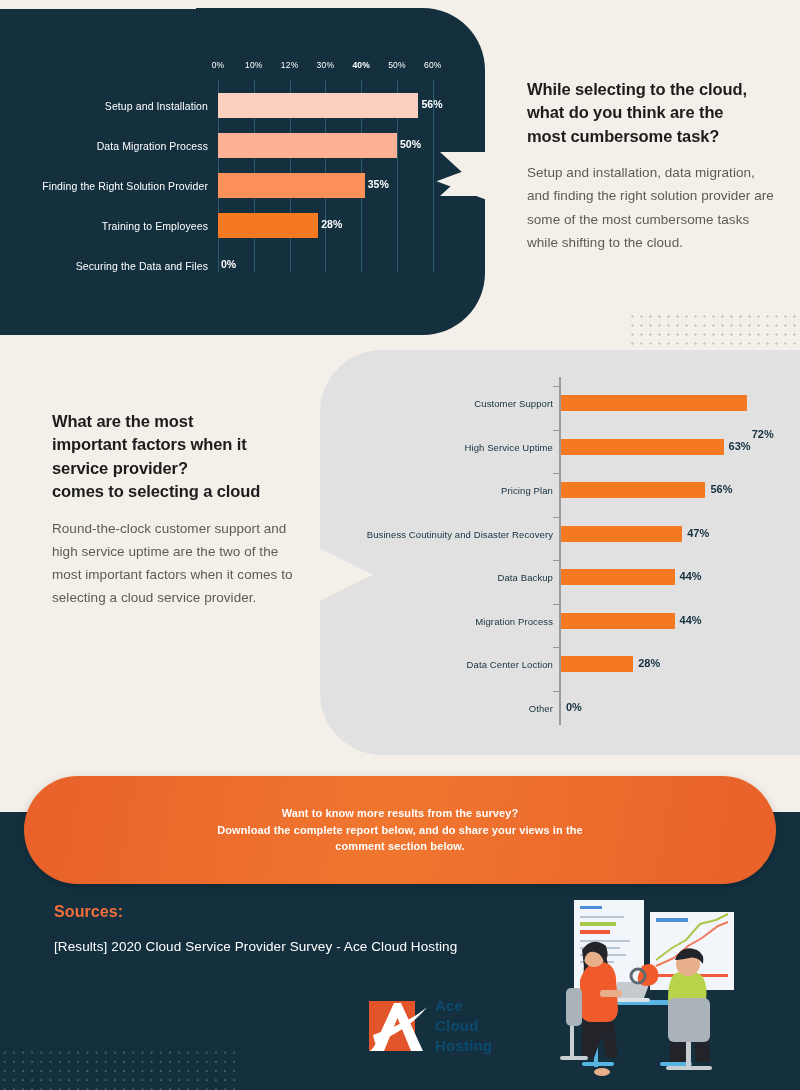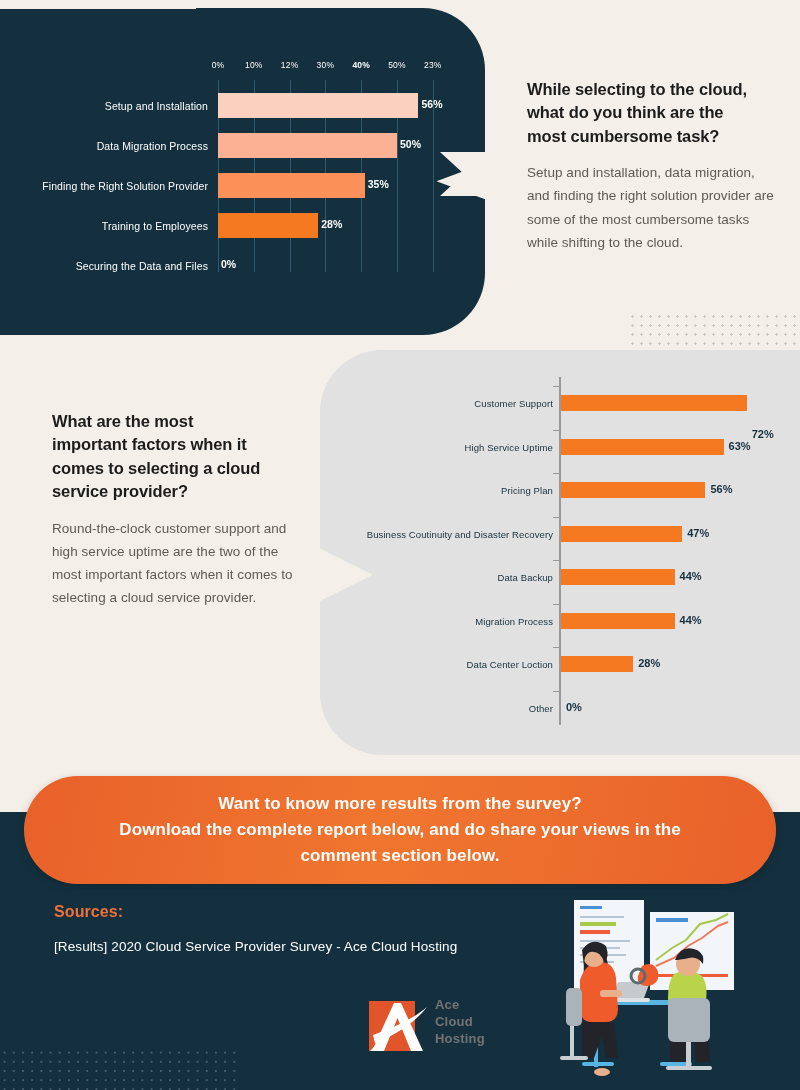--- a/index.html
+++ b/index.html
@@ -98,40 +98,40 @@
   
   .cta-darkbg { position: absolute; left: 0; top: 812px; width: 800px; height: 278px; background: #14303f; }
   .cta {
     position: absolute; left: 24px; top: 776px; width: 752px; height: 108px;
     background: linear-gradient(100deg, #e8612a 0%, #f0762f 48%, #e8612a 100%);
     border-radius: 54px;
     display: flex; align-items: center; justify-content: center;
     box-shadow: 0 3px 10px rgba(0,0,0,.18);
   }
   .cta-text {
-    color: #ffffff; text-align: center; font-size: 17px; font-weight: 700; line-height: 1.52;
+    color: #ffffff; text-align: center; font-size: 11px; font-weight: 700; line-height: 1.52;
     padding: 0 40px; letter-spacing: .1px;
   }
   .cta-line { display: block; }
 
   
   .sources-label {
     position: absolute; left: 54px; top: 903px;
     color: #f0703a; font-size: 16px; font-weight: 700; letter-spacing: .1px;
   }
   .sources-item {
     position: absolute; left: 54px; top: 939px;
     color: #ffffff; font-size: 13.5px; font-weight: 400; letter-spacing: .1px;
   }
 
   
   .logo { position: absolute; left: 367px; top: 995px; width: 155px; height: 64px; }
   .logo-text {
     position: absolute; left: 68px; top: 1px;
-    color: #737373; font-size: 13px; font-weight: 700; line-height: 1.32; letter-spacing: .2px;
+    color: #0c4a6e; font-size: 15px; font-weight: 700; line-height: 1.32; letter-spacing: .2px;
   }
 
   
   .illus { position: absolute; left: 560px; top: 890px; width: 234px; height: 200px; }
 
   
   .dots-bl {
     position: absolute; left: 0; top: 1048px; width: 238px; height: 42px;
     background-image: radial-gradient(#486070 1.3px, transparent 1.4px);
     background-size: 9.2px 9.2px;
@@ -148,21 +148,21 @@
     <div class="top-strip"></div>
 
     <div class="chart1" id="chart1">
       <div class="c1-axis-labels" id="c1-ticks">
           <div class="c1-tick-label" style="left: 218px;">0%</div>
           <div class="c1-tick-label" style="left: 253.8px;">10%</div>
           <div class="c1-tick-label" style="left: 289.6px;">12%</div>
           <div class="c1-tick-label" style="left: 325.4px;">30%</div>
           <div class="c1-tick-label" style="left: 361.2px; font-weight: bold;">40%</div>
           <div class="c1-tick-label" style="left: 397px;">50%</div>
-          <div class="c1-tick-label" style="left: 432.8px;">23%</div>
+          <div class="c1-tick-label" style="left: 432.8px;">60%</div>
         </div>
       <div id="c1-grids">
           <div class="c1-grid" style="left: 218px;"></div>
           <div class="c1-grid" style="left: 253.8px;"></div>
           <div class="c1-grid" style="left: 289.6px;"></div>
           <div class="c1-grid" style="left: 325.4px;"></div>
           <div class="c1-grid" style="left: 361.2px;"></div>
           <div class="c1-grid" style="left: 397px;"></div>
           <div class="c1-grid" style="left: 432.8px;"></div>
         </div>
@@ -206,22 +206,22 @@
 
   <div class="dots-tr"></div>
 
   <div class="sec2-wrap">
     <div class="grey-panel"></div>
 
     <div class="sec2-text">
       <div class="q-head" id="s2-head">
           <div>What are the most</div>
           <div>important factors when it</div>
+          <div>service provider?</div>
           <div>comes to selecting a cloud</div>
-          <div>service provider?</div>
         </div>
       <div class="q-body">Round-the-clock customer support and high service uptime are the two of the most important factors when it comes to selecting a  cloud service provider.</div>
     </div>
 
     <div class="chart2">
       <div class="c2-axis"></div>
       <div class="c2-rows" id="c2-rows">
           <div class="c2-row">
             <div class="c2-tick" style="top: 1px;"></div>
             <div class="c2-label">Customer Support</div>

